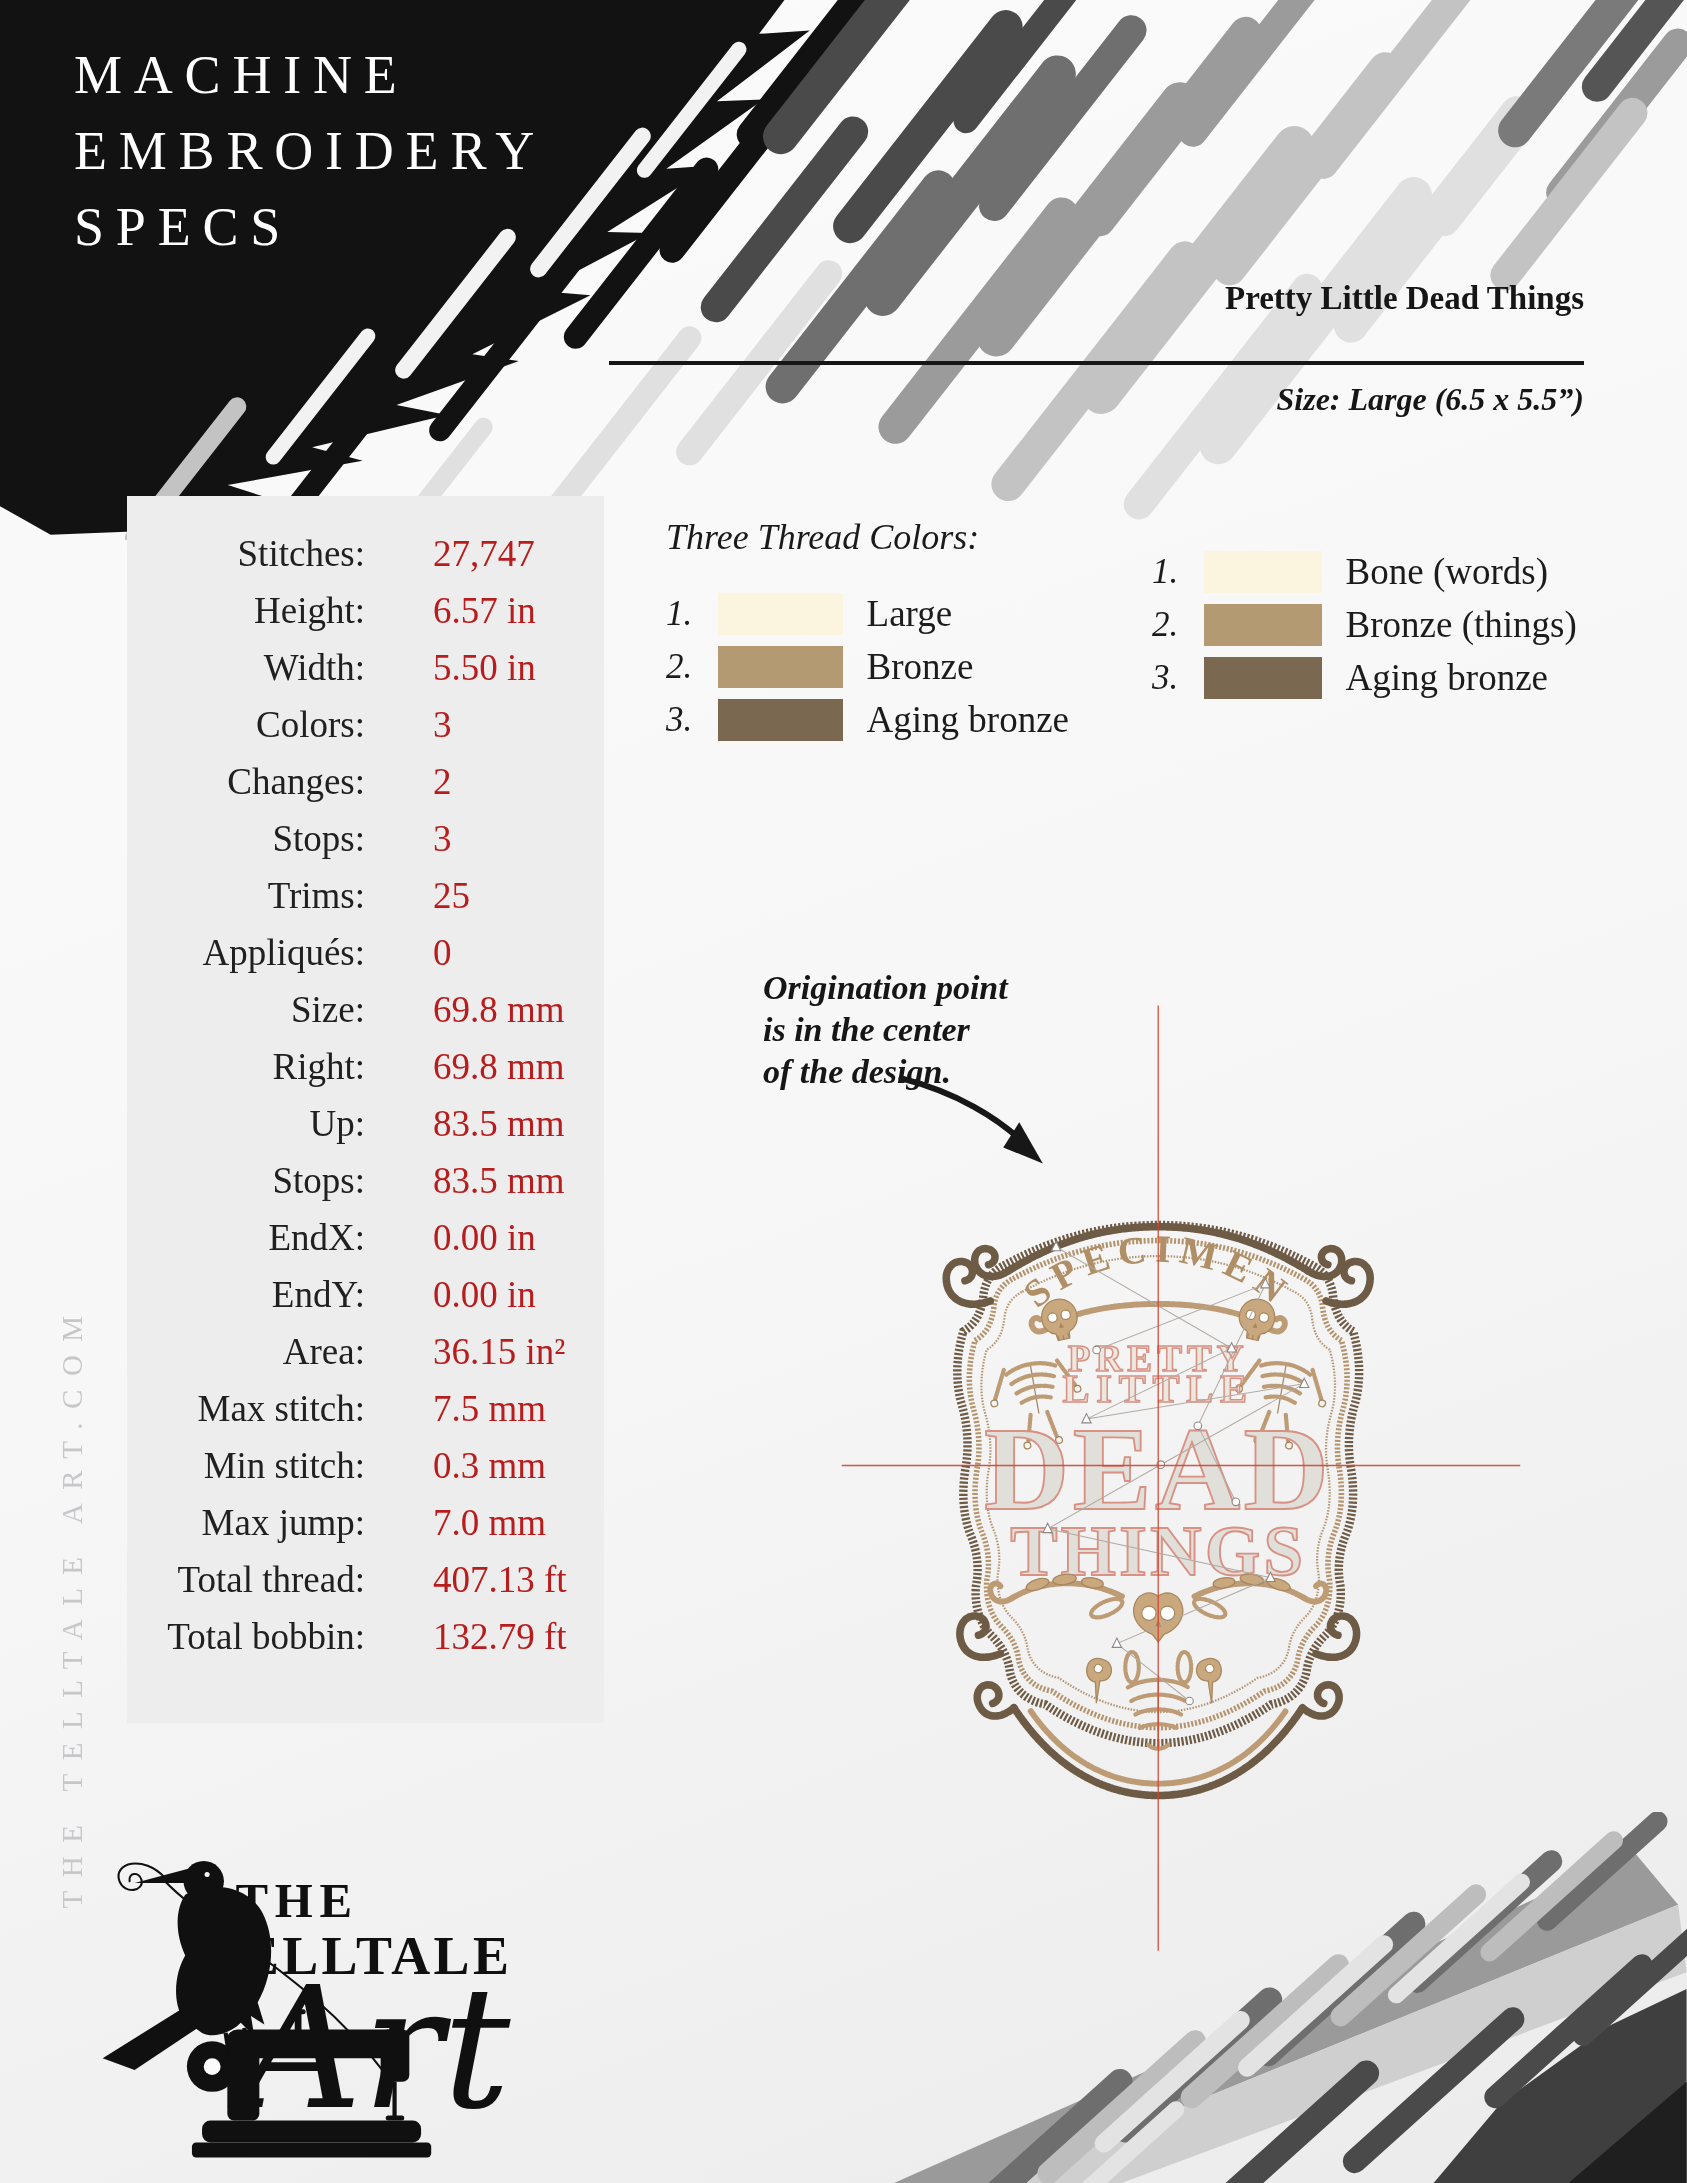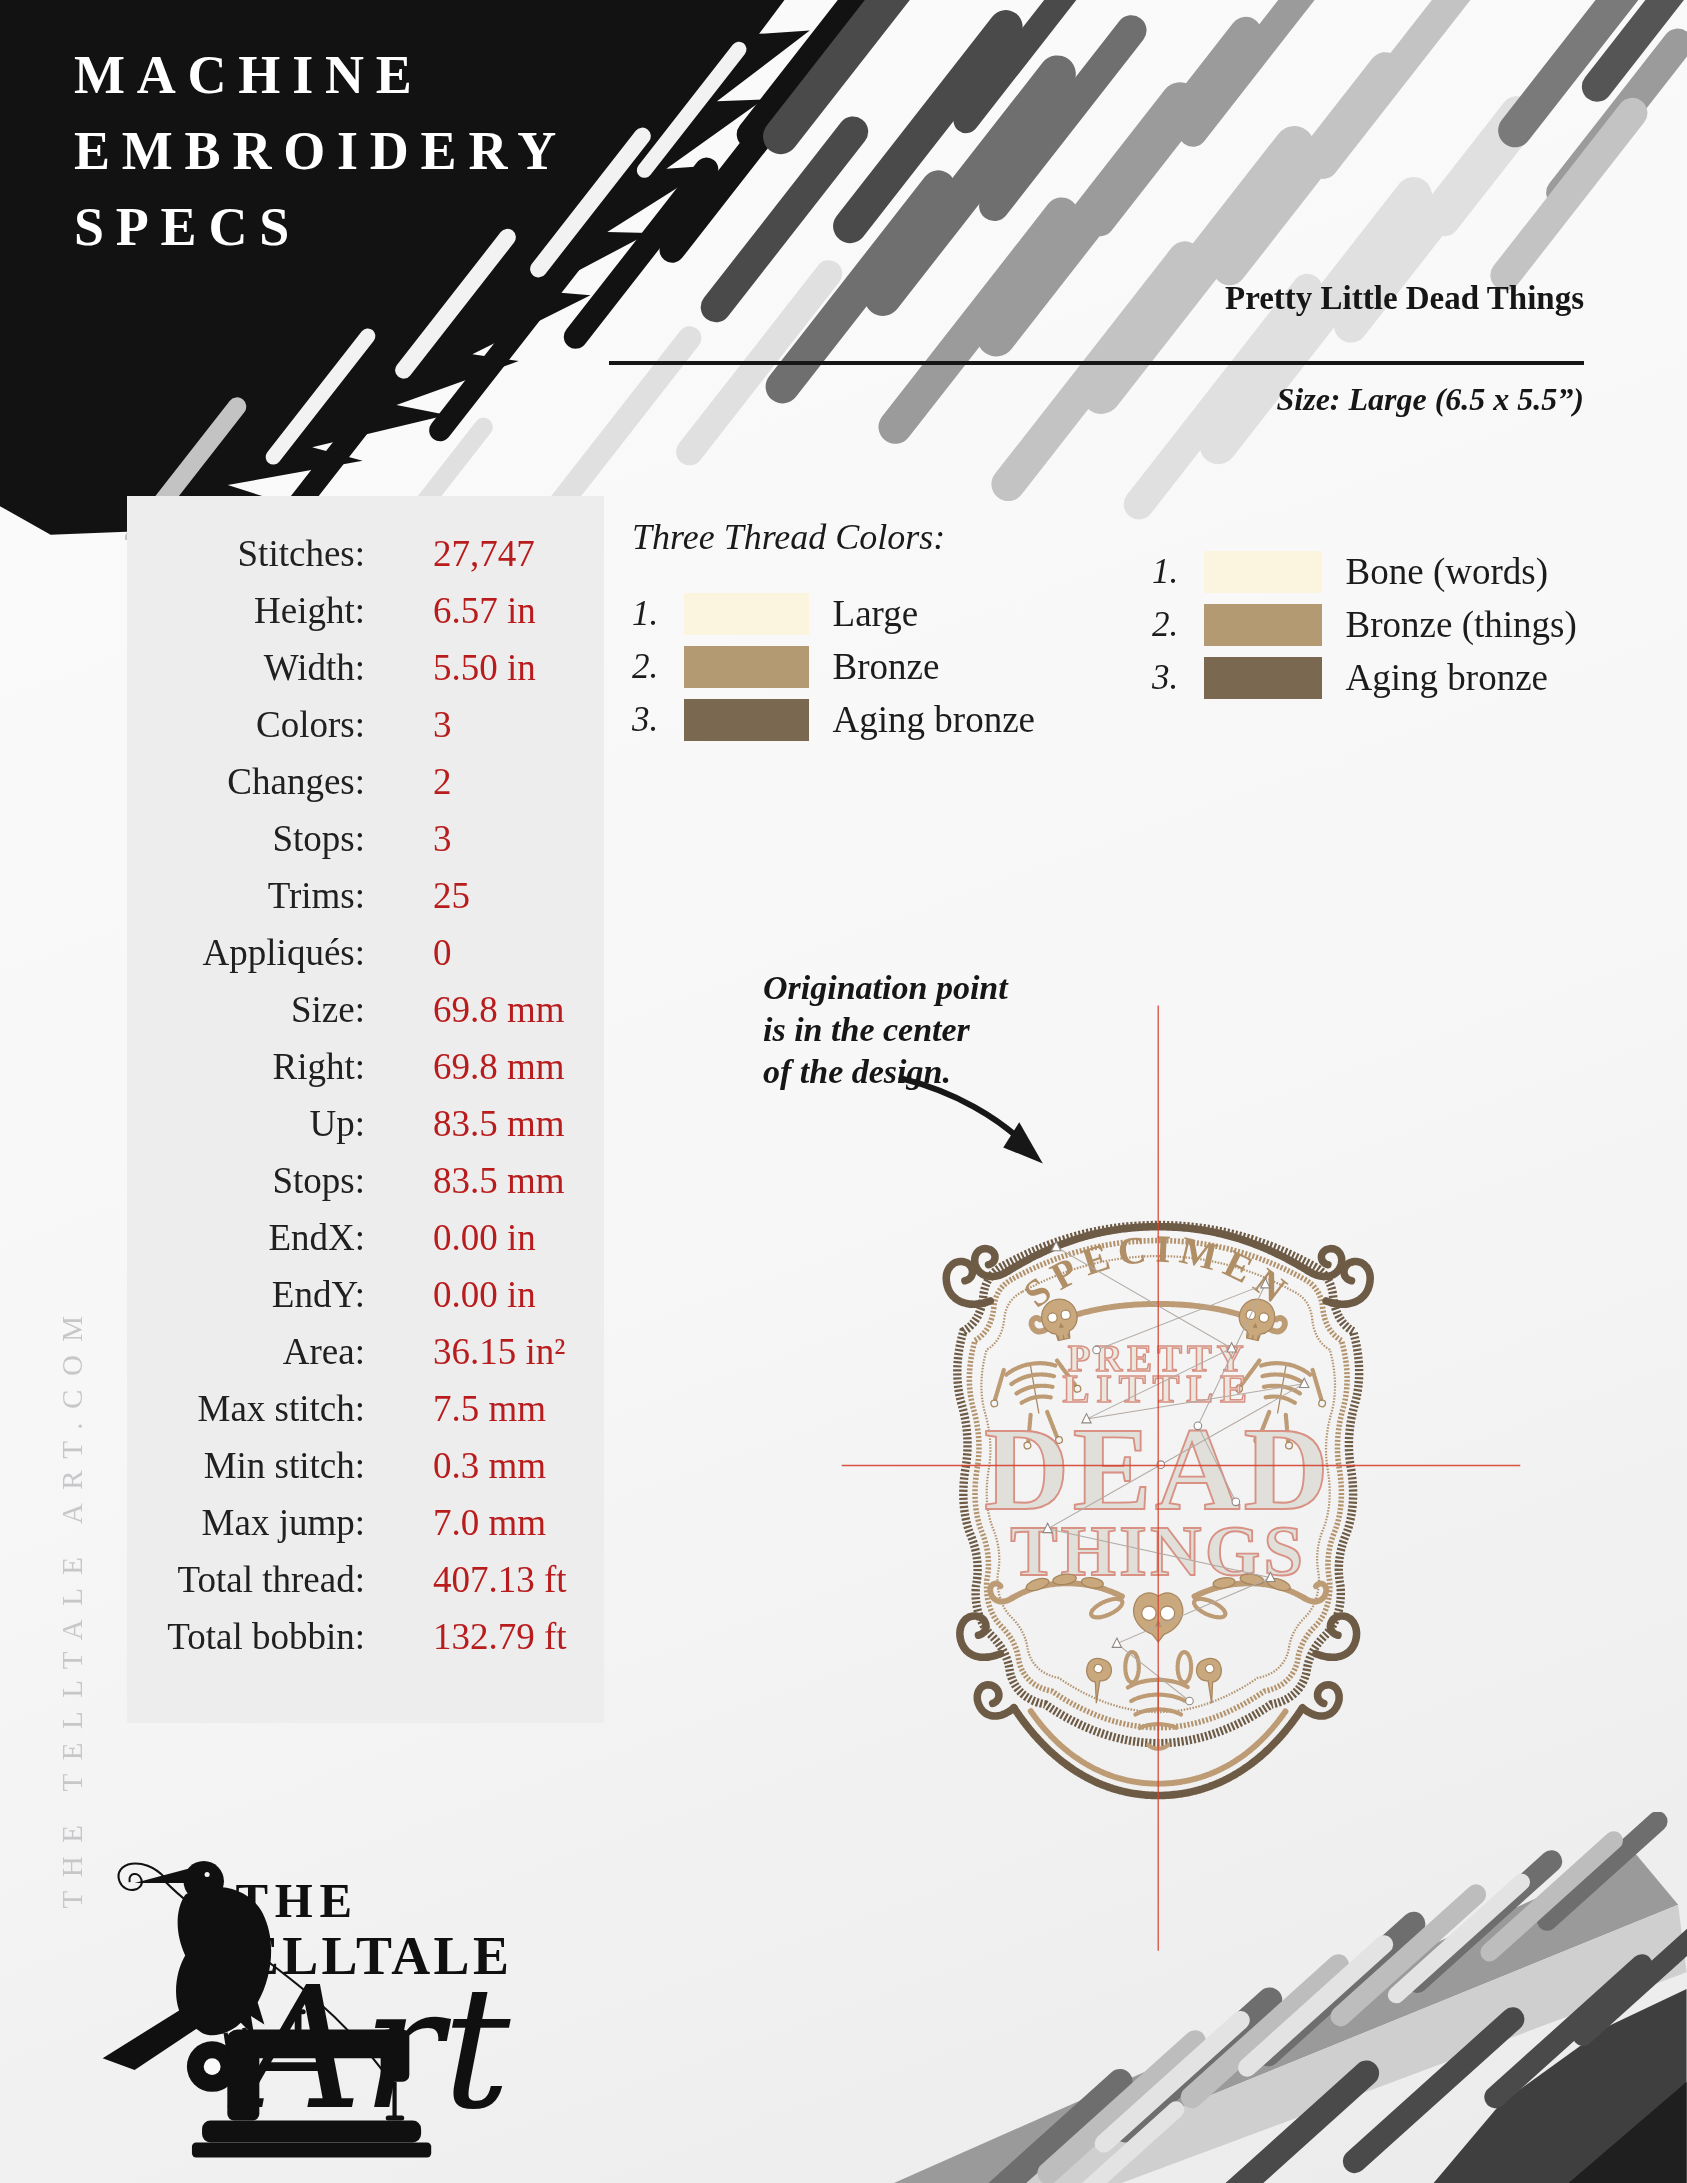--- a/index.html
+++ b/index.html
@@ -3,37 +3,37 @@
 <meta charset="utf-8">
 <style>
   html,body{margin:0;padding:0;background:#dcdcdc}
   #page{position:relative;width:1687px;height:2183px;overflow:hidden;
         background:linear-gradient(160deg,#fbfbfc 0%,#f7f7f8 52%,#ebebec 100%);
         font-family:"Liberation Serif",serif;color:#1c1c1c}
   svg{display:block}
 
   
   .brush-top{position:absolute;left:0;top:0;width:1687px;height:540px}
-  .header-title{position:absolute;left:74px;top:37px;color:#ffffff;font-weight:bold;
+  .header-title{position:absolute;left:74px;top:37px;color:#ffffff;font-weight:normal;
                 font-size:54px;letter-spacing:11.8px;line-height:76px;white-space:nowrap}
   .title-right{position:absolute;right:103px;top:280px;font-weight:bold;
                font-size:33px;white-space:nowrap;color:#161616}
   .rule{position:absolute;left:609px;right:103px;top:361px;height:4.2px;background:#161616}
   .size-right{position:absolute;right:103px;top:381px;font-weight:bold;font-style:italic;
               font-size:32px;white-space:nowrap;color:#161616}
 
   
   .panel{position:absolute;left:127px;top:496px;width:477px;height:1227px;background:#ededee}
   .spec-rows{position:absolute;left:0;top:29px;width:100%}
   .spec-row{display:flex;height:57px;align-items:center}
   .spec-label{width:238px;text-align:right;font-size:37px;color:#202020}
   .spec-value{margin-left:68px;font-size:37px;color:#b91c1c}
 
   
-  .threads{position:absolute;left:632px;top:516px}
+  .threads{position:absolute;left:666px;top:516px}
   .sequence{position:absolute;left:1152px;top:516px}
   .col-heading{font-style:italic;font-size:36px;color:#1a1a1a}
   .color-items{margin-top:29px}
   .color-item{display:flex;align-items:center;height:53px}
   .color-num{font-style:italic;font-size:35px;width:52px}
   .swatch{width:125px;height:42px;margin-right:23.6px}
   .sequence .swatch{width:118px}
   .color-name{font-size:37px;white-space:nowrap}
 
   

